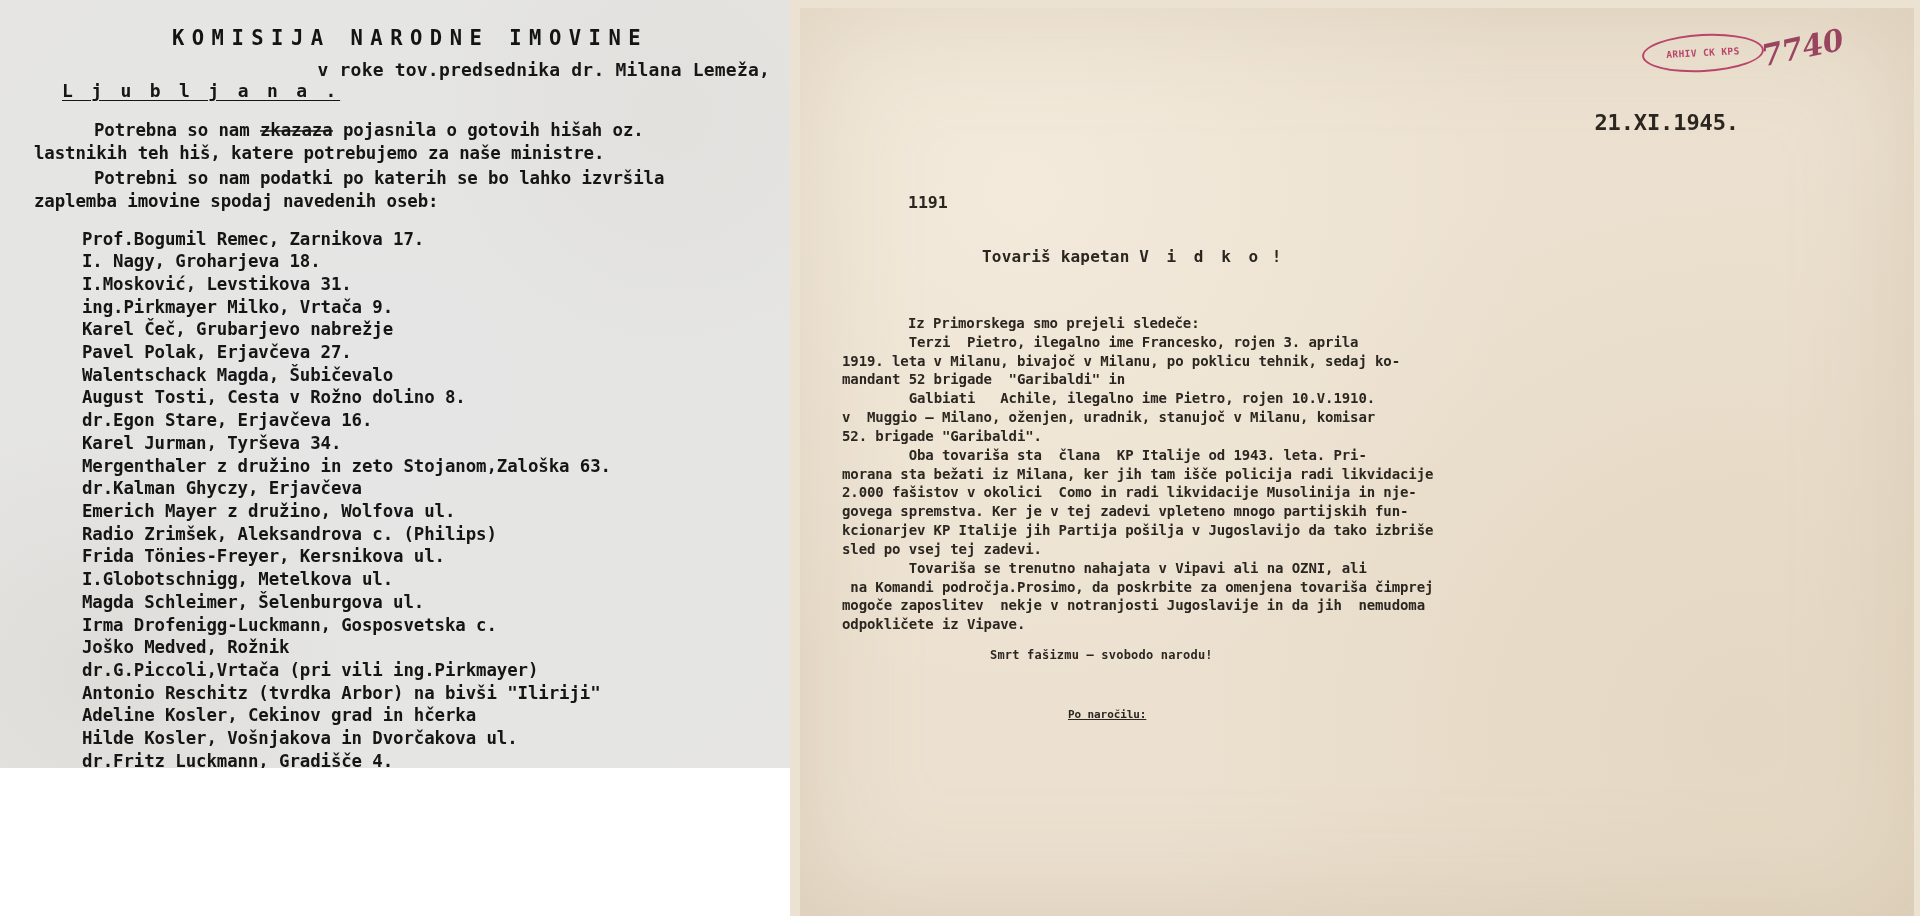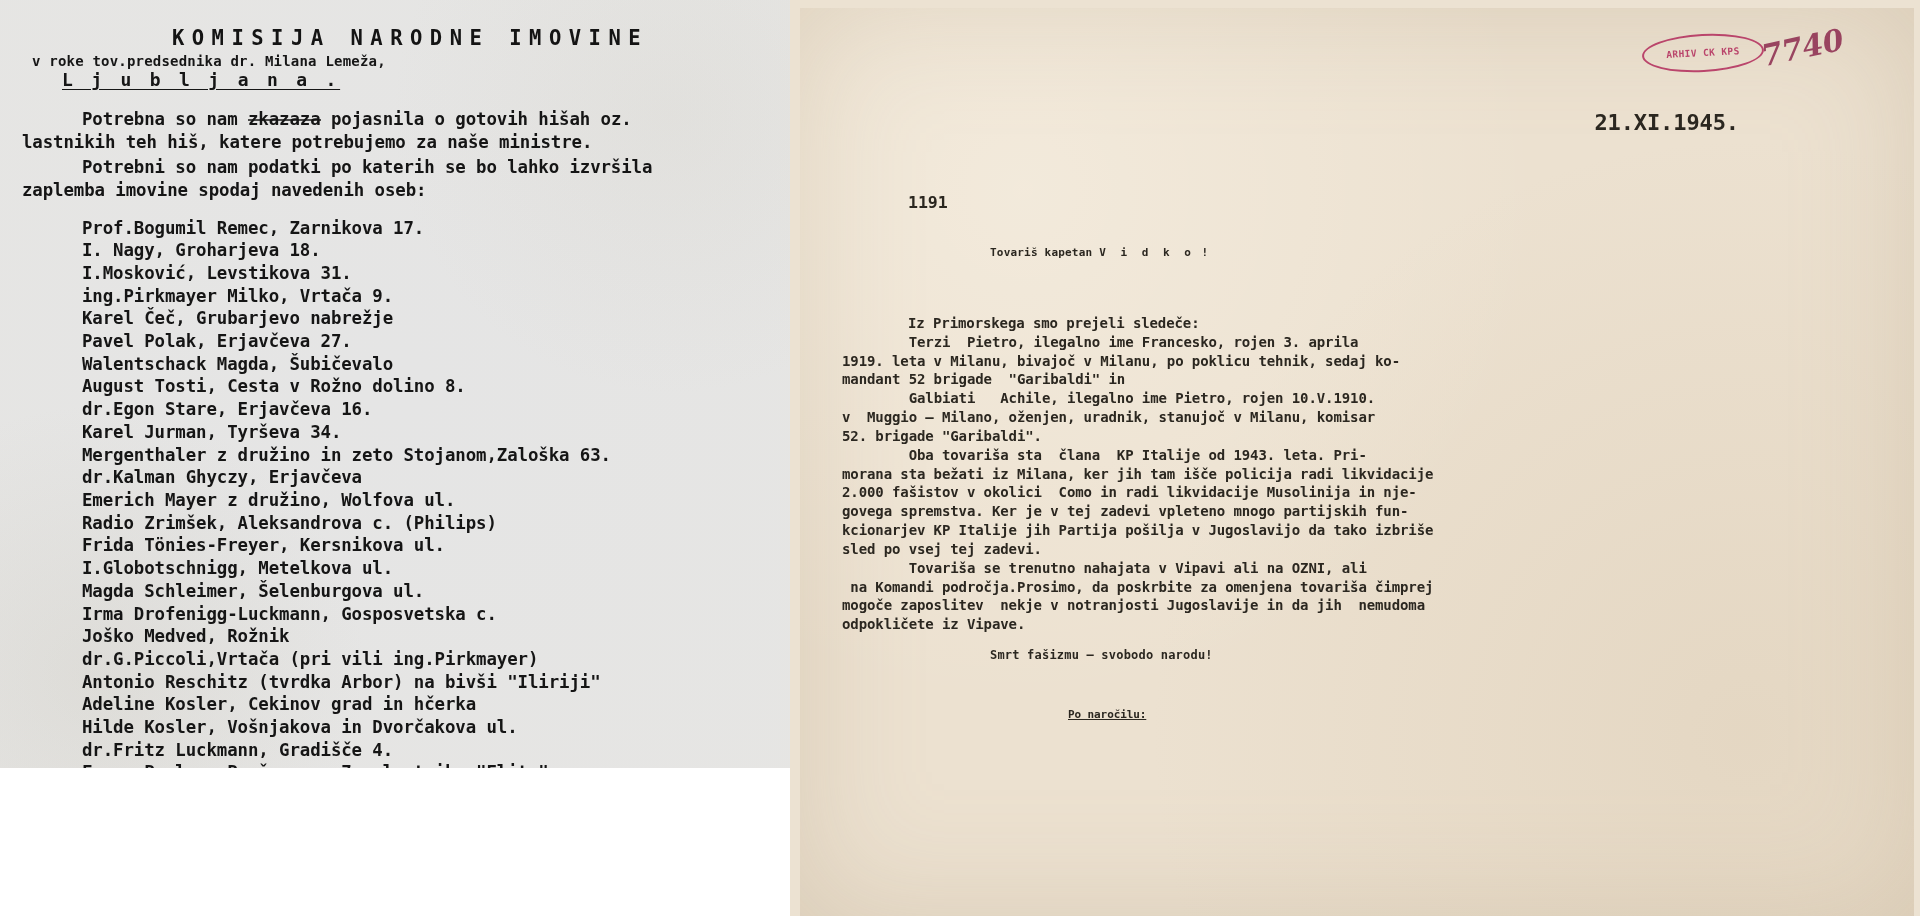--- a/index.html
+++ b/index.html
@@ -48,24 +48,24 @@
   .hdr-title {
     text-align: center;
     font-size: 20.5px;
     letter-spacing: 7.5px;
     font-weight: 700;
     color: #141414;
     margin-left: 28px;
     white-space: pre;
   }
   .hdr-sub {
-    text-align: left;
-    font-size: 14px;
-    font-weight: 700;
-    margin-top: 3px;
+    text-align: right;
+    font-size: 18px;
+    font-weight: 700;
+    margin-top: 9px;
     margin-left: 10px;
     letter-spacing: 0.2px;
     color: #161616;
   }
   .hdr-city {
     text-align: left;
     font-size: 18px;
     font-weight: 700;
     margin-left: 40px;
     letter-spacing: 3.8px;
@@ -74,20 +74,21 @@
     color: #161616;
   }
   .para {
     font-size: 17.4px;
     line-height: 1.33;
     font-weight: 700;
     color: #151515;
     white-space: pre-wrap;
     margin-top: 18px;
     letter-spacing: -0.1px;
+    margin-left: 12px;
   }
   .para .indent { display: inline-block; width: 60px; }
   .strike-over {
     position: relative;
     display: inline-block;
   }
   .strike-over::after {
     content: "";
     position: absolute;
     left: 0; right: 0;
@@ -185,23 +186,23 @@
     font-size: 22px;
   }
   .r-num {
     position: absolute;
     left: 108px;
     top: 184px;
     font-size: 16.6px;
   }
   .r-salut {
     position: absolute;
-    left: 190px;
+    left: 182px;
     top: 238px;
-    font-size: 11px;
+    font-size: 16px;
     letter-spacing: 0.2px;
   }
   .r-salut .spaced { letter-spacing: 4px; }
   .r-body {
     position: absolute;
     left: 42px;
     top: 306px;
     right: 40px;
     white-space: pre-wrap;
     font-size: 14px;

